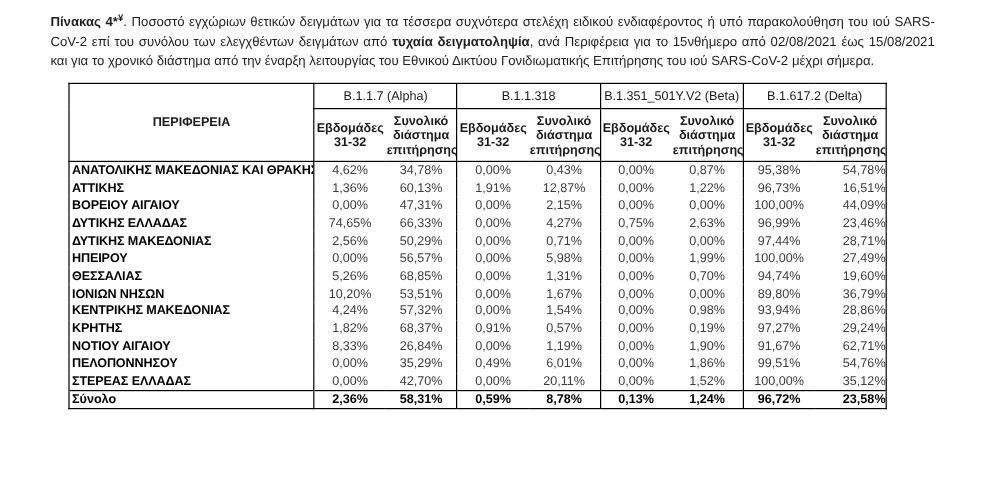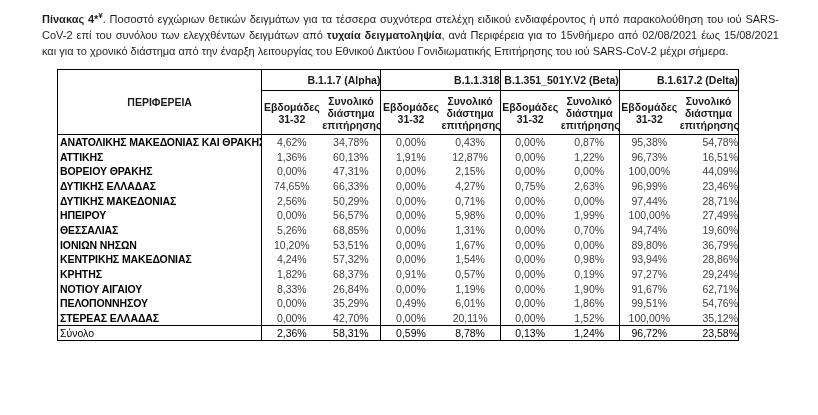--- a/index.html
+++ b/index.html
@@ -11,32 +11,32 @@
   .title .b { font-weight: bold; }
   .title sup { font-weight: bold; font-size: 8px; vertical-align: super; line-height: 0; }
 
   table.variant { border-collapse: collapse; table-layout: fixed; width: 682px; margin: 10px 0 0 15px; }
   table.variant th, table.variant td { font-size: 10.5px; overflow: hidden; }
 
   col.c-region { width: 204px; }
   col.c-val { width: 59.5px; }
 
   th.region-head { border: 1.5px solid #000; border-right: 1.5px solid #000; font-weight: bold; font-size: 11px; text-align: center; vertical-align: middle; }
-  th.group-label { border-left: 1.5px solid #000; border-top: 1.5px solid #000; border-bottom: 1px solid #000; font-weight: bold; font-size: 11px; height: 21px; text-align: right; vertical-align: middle; }
+  th.group-label { border-left: 1.5px solid #000; border-top: 1.5px solid #000; border-bottom: 1px solid #000; font-weight: normal; font-size: 11px; height: 21px; text-align: center; vertical-align: middle; }
   th.group-label:last-child { border-right: 1.5px solid #000; }
   th.sub { font-weight: bold; font-size: 10.5px; line-height: 12px; height: 44px; text-align: center; vertical-align: middle; border-bottom: 1.5px solid #000; padding: 2px 1px; }
   th.sub.gs { border-left: 1.5px solid #000; }
   th.sub:last-child { border-right: 1.5px solid #000; }
 
   td.region { font-weight: bold; font-size: 9.5px; letter-spacing: -0.1px; white-space: nowrap; text-align: left; padding-left: 2px; border-left: 1.5px solid #000; border-right: 1.5px solid #000; height: 14.7px; vertical-align: middle; color: #000; }
   td.val { text-align: center; color: #3d3d3d; height: 14.7px; vertical-align: middle; font-size: 10.5px; }
   td.val.gs { border-left: 1.5px solid #000; }
   td.val:last-child { border-right: 1.5px solid #000; text-align: right; }
 
-  tr.total td { border-top: 1.5px solid #000; border-bottom: 1.5px solid #000; font-weight: normal; color: #000; height: 15px; }
+  tr.total td { border-top: 1.5px solid #000; border-bottom: 1.5px solid #000; font-weight: bold; color: #000; height: 15px; }
   tr.total td.region { font-size: 10.5px; letter-spacing: 0; }
 
   .footnotes { margin: 5px 0 0 2px; width: 740px; }
   .footnote { font-size: 10.5px; line-height: 15.5px; text-align: justify; color: #1f1f1f; }
   .footnote sup { font-size: 8px; vertical-align: super; line-height: 0; }
 </style>
 </head>
 <body>
 
 <div class="page">
@@ -91,21 +91,21 @@
           <td class="val gs">1,36%</td>
           <td class="val">60,13%</td>
           <td class="val gs">1,91%</td>
           <td class="val">12,87%</td>
           <td class="val gs">0,00%</td>
           <td class="val">1,22%</td>
           <td class="val gs">96,73%</td>
           <td class="val">16,51%</td>
         </tr>
         <tr>
-          <td class="region">ΒΟΡΕΙΟΥ ΘΡΑΚΗΣ</td>
+          <td class="region">ΒΟΡΕΙΟΥ ΑΙΓΑΙΟΥ</td>
           <td class="val gs">0,00%</td>
           <td class="val">47,31%</td>
           <td class="val gs">0,00%</td>
           <td class="val">2,15%</td>
           <td class="val gs">0,00%</td>
           <td class="val">0,00%</td>
           <td class="val gs">100,00%</td>
           <td class="val">44,09%</td>
         </tr>
         <tr>

